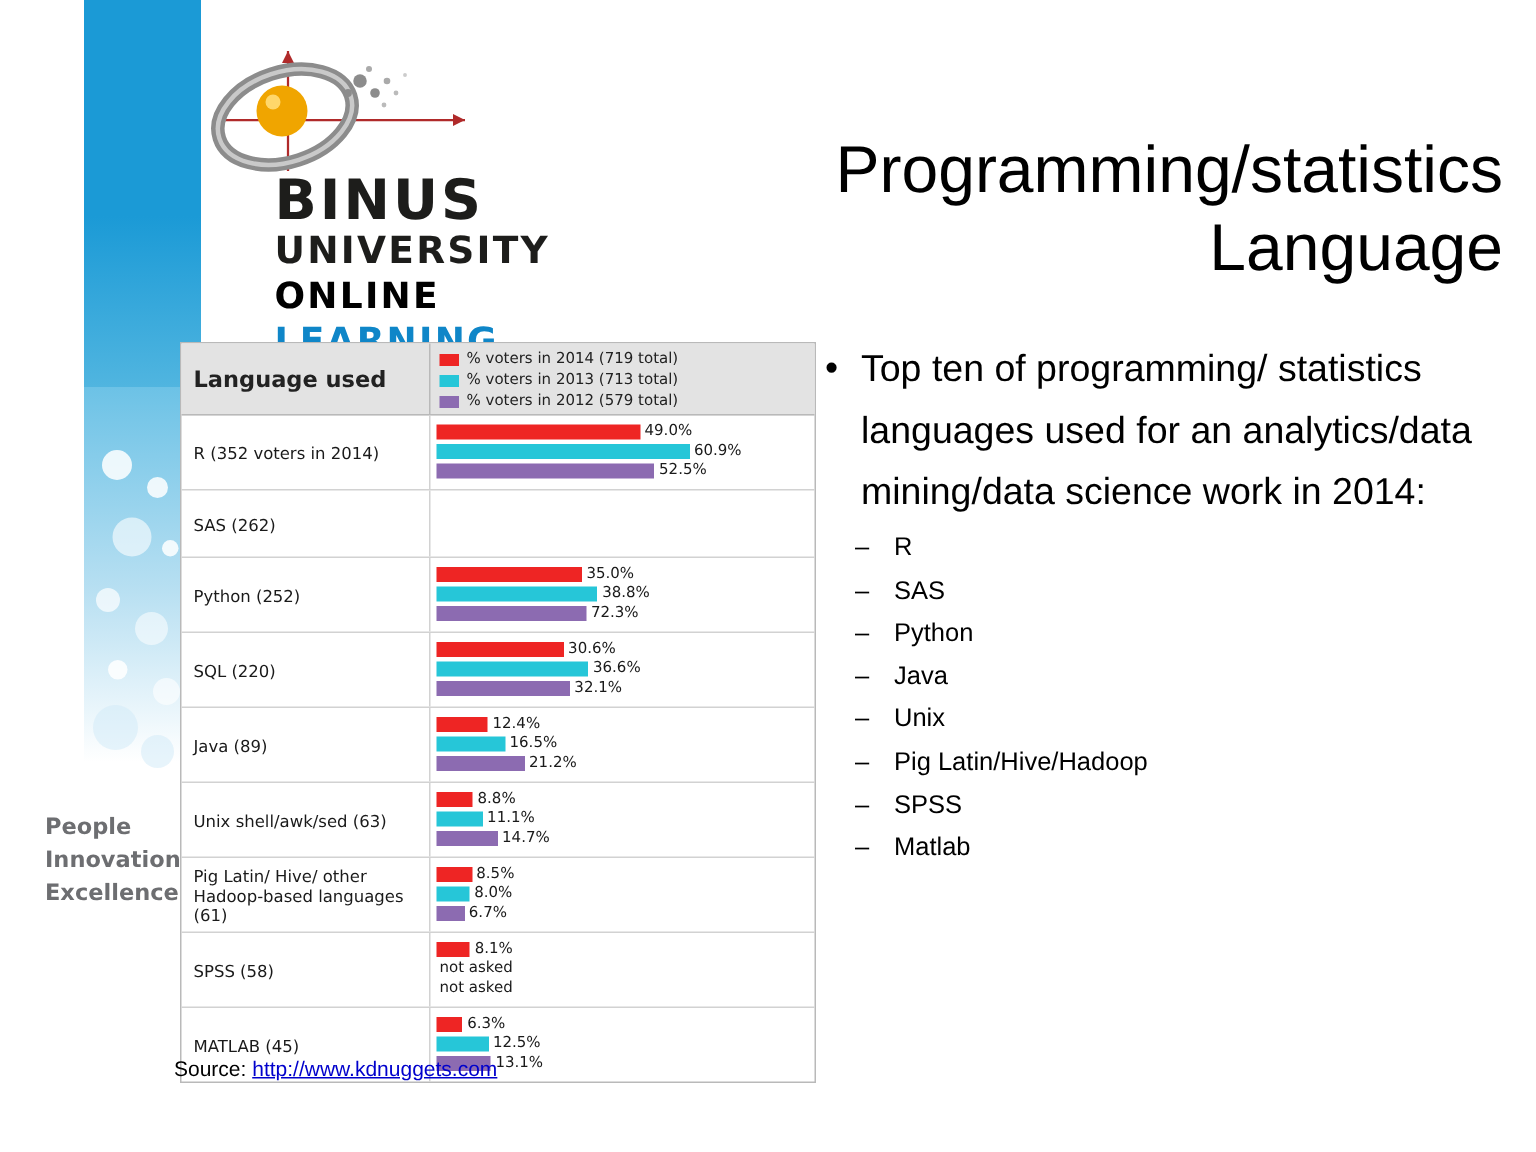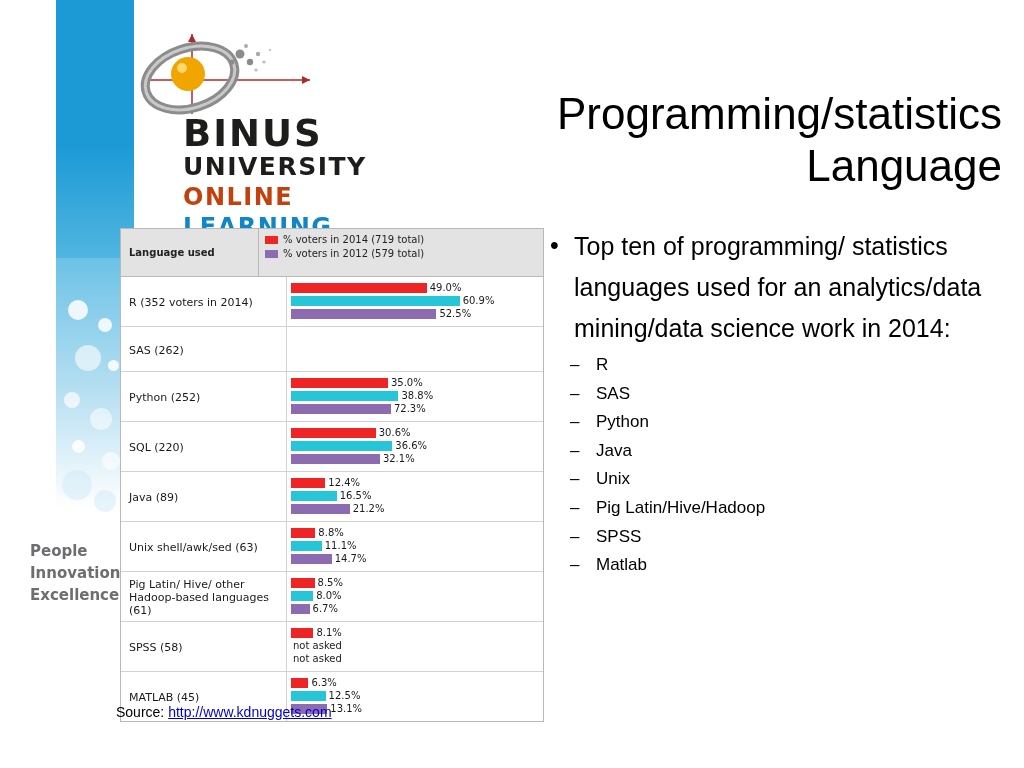--- a/index.html
+++ b/index.html
@@ -72,21 +72,21 @@
   }
   .logo-text {
     position: absolute;
     left: 55px;
     font-family: "DejaVu Sans", sans-serif;
     font-weight: 700;
     letter-spacing: 1px;
   }
   .logo-binus    { top: 84px;  font-size: 37px; color: #1d1d1b; letter-spacing: 2px;}
   .logo-university { top: 124px; font-size: 25px; color: #1d1d1b; letter-spacing: 1.5px;}
-  .logo-online   { top: 155px; font-size: 24px; color: #c2410c; letter-spacing: 1.5px; text-align: center;}
+  .logo-online   { top: 155px; font-size: 24px; color: #000000; letter-spacing: 1.5px; text-align: center;}
   .logo-learning { top: 185px; font-size: 24px; color: #0f86c8; letter-spacing: 1.5px;}
 
   
   .title {
     position: absolute;
     left: 440px; top: 88px;
     width: 562px;
     text-align: right;
     font-size: 44px;
     line-height: 52px;
@@ -137,25 +137,25 @@
     background: #fff;
     font-family: "DejaVu Sans", sans-serif;
   }
   .chart-head {
     display: flex;
     background: #e3e3e3;
     border-bottom: 1px solid #b9b9b9;
     height: 48px;
   }
   .chart-head .hd-left {
-    width: 138px;
+    width: 166px;
     border-right: 1px solid #b9b9b9;
     display: flex; align-items: center;
     padding-left: 8px;
-    font-size: 10px;
+    font-size: 15px;
     font-weight: 700;
     color: #222;
   }
   .chart-head .hd-right {
     flex: 1;
     padding: 4px 0 0 6px;
   }
   .legend-row {
     display: flex;
     align-items: center;
@@ -293,20 +293,24 @@
 
   <div class="chart-panel">
     <div class="chart-head">
       <div class="hd-left">Language used</div>
       <div class="hd-right">
         <div class="legend-row">
           <span class="legend-swatch sw-2014"></span>
           <span>% voters in 2014 (719 total)</span>
         </div>
         <div class="legend-row">
+          <span class="legend-swatch sw-2013"></span>
+          <span>% voters in 2013 (713 total)</span>
+        </div>
+        <div class="legend-row">
           <span class="legend-swatch sw-2012"></span>
           <span>% voters in 2012 (579 total)</span>
         </div>
       </div>
     </div>
     <div id="chart-rows">
         <div class="chart-row">
           <div class="row-label">R (352 voters in 2014)</div>
           <div class="row-bars">
             <div class="bar-line">

